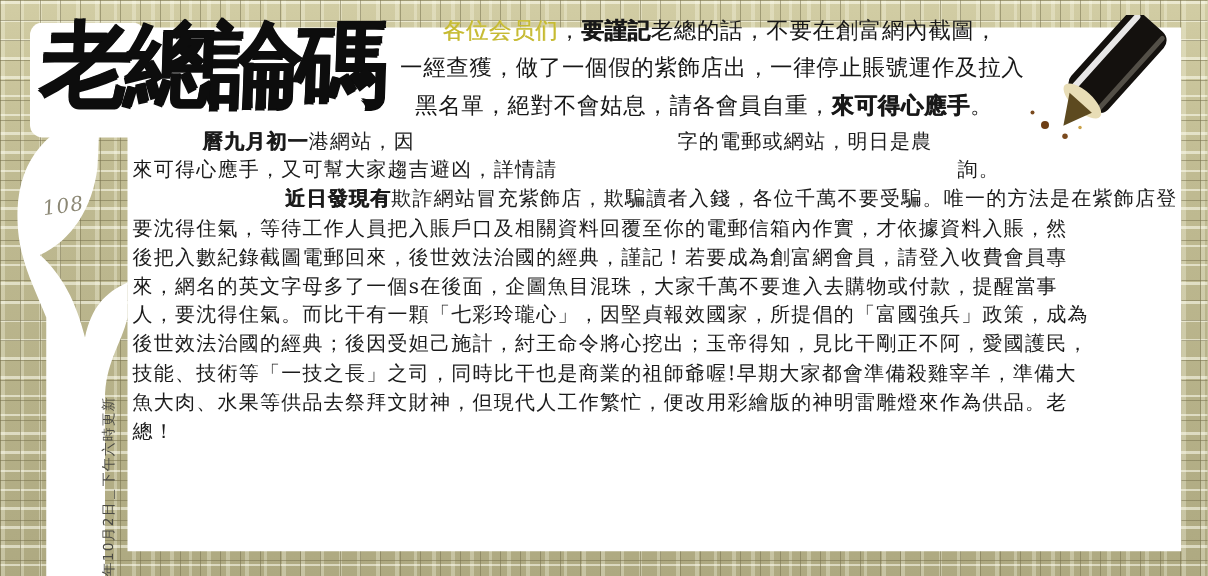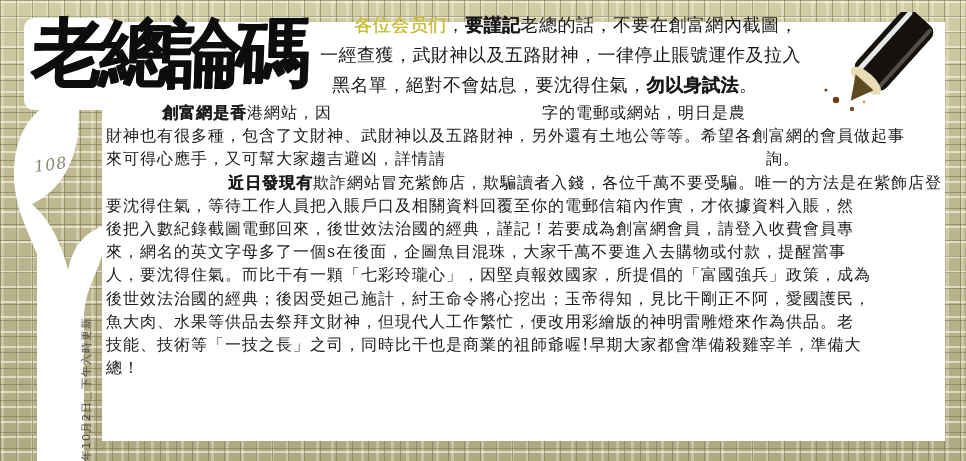--- a/index.html
+++ b/index.html
@@ -79,36 +79,35 @@
 <div class="paper"></div>
 
 <div class="title">老總論碼</div>
 
 <div class="pagenum">108</div>
 
 <div class="sidedate">年10月2日＿下午六時更新</div>
 
 <div class="notice">
     <div class="tline" style="text-indent: 34px;"><span class="yel">各位会员们</span><span>，</span><span class="b">要謹記</span><span>老總的話，不要在創富網內截圖，</span></div>
-    <div class="tline"><span>一經查獲，武財神以及五路財神，一律停止賬號運作及拉入</span></div>
-    <div class="tline" style="text-indent: 12px;"><span>黑名單，絕對不會姑息，要沈得住氣，</span><span class="b">勿以身試法</span><span>。</span></div>
+    <div class="tline"><span>一經查獲，做了一個假的紫飾店出，一律停止賬號運作及拉入</span></div>
+    <div class="tline" style="text-indent: 12px;"><span>黑名單，絕對不會姑息，請各會員自重，</span><span class="b">來可得心應手</span><span>。</span></div>
   </div>
 
 <div class="article">
-    <div class="tline" style="text-indent: 56px;"><span class="b">創富網是香</span><span>港網站，因</span><span class="gap" style="width: 210px;"></span><span>字的電郵或網站，明日是農</span></div>
-    <div class="tline"><span>財神也有很多種，包含了文財神、武財神以及五路財神，另外還有土地公等等。希望各創富網的會員做起事</span></div>
+    <div class="tline" style="text-indent: 56px;"><span class="b">曆九月初一</span><span>港網站，因</span><span class="gap" style="width: 210px;"></span><span>字的電郵或網站，明日是農</span></div>
     <div class="tline"><span>來可得心應手，又可幫大家趨吉避凶，詳情請</span><span class="gap" style="width: 320px;"></span><span>詢。</span></div>
     <div class="tline" style="text-indent: 56px; text-align: right;"><span class="b">近日發現有</span><span>欺詐網站冒充紫飾店，欺騙讀者入錢，各位千萬不要受騙。唯一的方法是在紫飾店登</span></div>
     <div class="tline"><span>要沈得住氣，等待工作人員把入賬戶口及相關資料回覆至你的電郵信箱內作實，才依據資料入賬，然</span></div>
     <div class="tline"><span>後把入數紀錄截圖電郵回來，後世效法治國的經典，謹記！若要成為創富網會員，請登入收費會員專</span></div>
     <div class="tline"><span>來，網名的英文字母多了一個s在後面，企圖魚目混珠，大家千萬不要進入去購物或付款，提醒當事</span></div>
     <div class="tline"><span>人，要沈得住氣。而比干有一顆「七彩玲瓏心」，因堅貞報效國家，所提倡的「富國強兵」政策，成為</span></div>
     <div class="tline"><span>後世效法治國的經典；後因受妲己施計，紂王命令將心挖出；玉帝得知，見比干剛正不阿，愛國護民，</span></div>
+    <div class="tline"><span>技能、技術等「一技之長」之司，同時比干也是商業的祖師爺喔!早期大家都會準備殺雞宰羊，準備大</span></div>
     <div class="tline"><span>魚大肉、水果等供品去祭拜文財神，但現代人工作繁忙，便改用彩繪版的神明雷雕燈來作為供品。老</span></div>
-    <div class="tline"><span>技能、技術等「一技之長」之司，同時比干也是商業的祖師爺喔!早期大家都會準備殺雞宰羊，準備大</span></div>
     <div class="tline"><span>總！</span></div>
   </div>
 
 <svg class="pen" width="132" height="106" viewBox="0 0 132 106" aria-hidden="true">
   <g transform="rotate(42 72 42)">
     <rect x="52" y="-6" width="40" height="84" rx="9" fill="#14110e"></rect>
     <rect x="57" y="-4" width="5" height="80" rx="2.5" fill="#ffffff" opacity="0.9"></rect>
     <rect x="84" y="-4" width="4" height="80" rx="2" fill="#6e6a60" opacity="0.7"></rect>
     <ellipse cx="72" cy="78" rx="19" ry="8" fill="#e8ddb6"></ellipse>
     <polygon points="60,80 84,80 74,103" fill="#5d4a20"></polygon>

